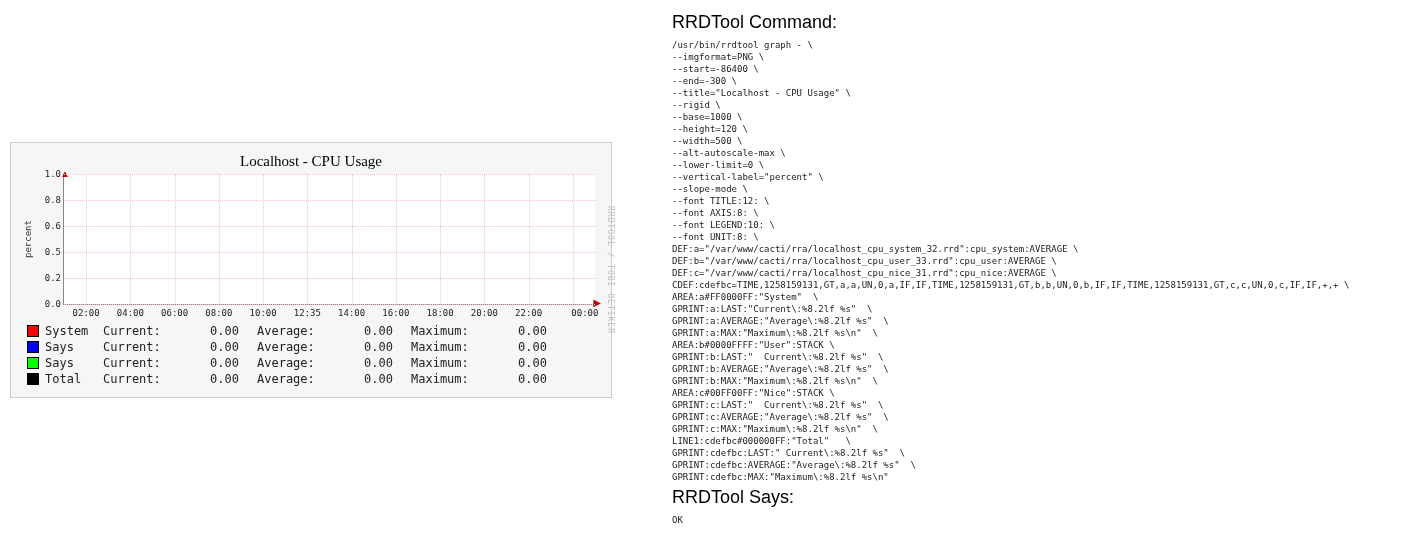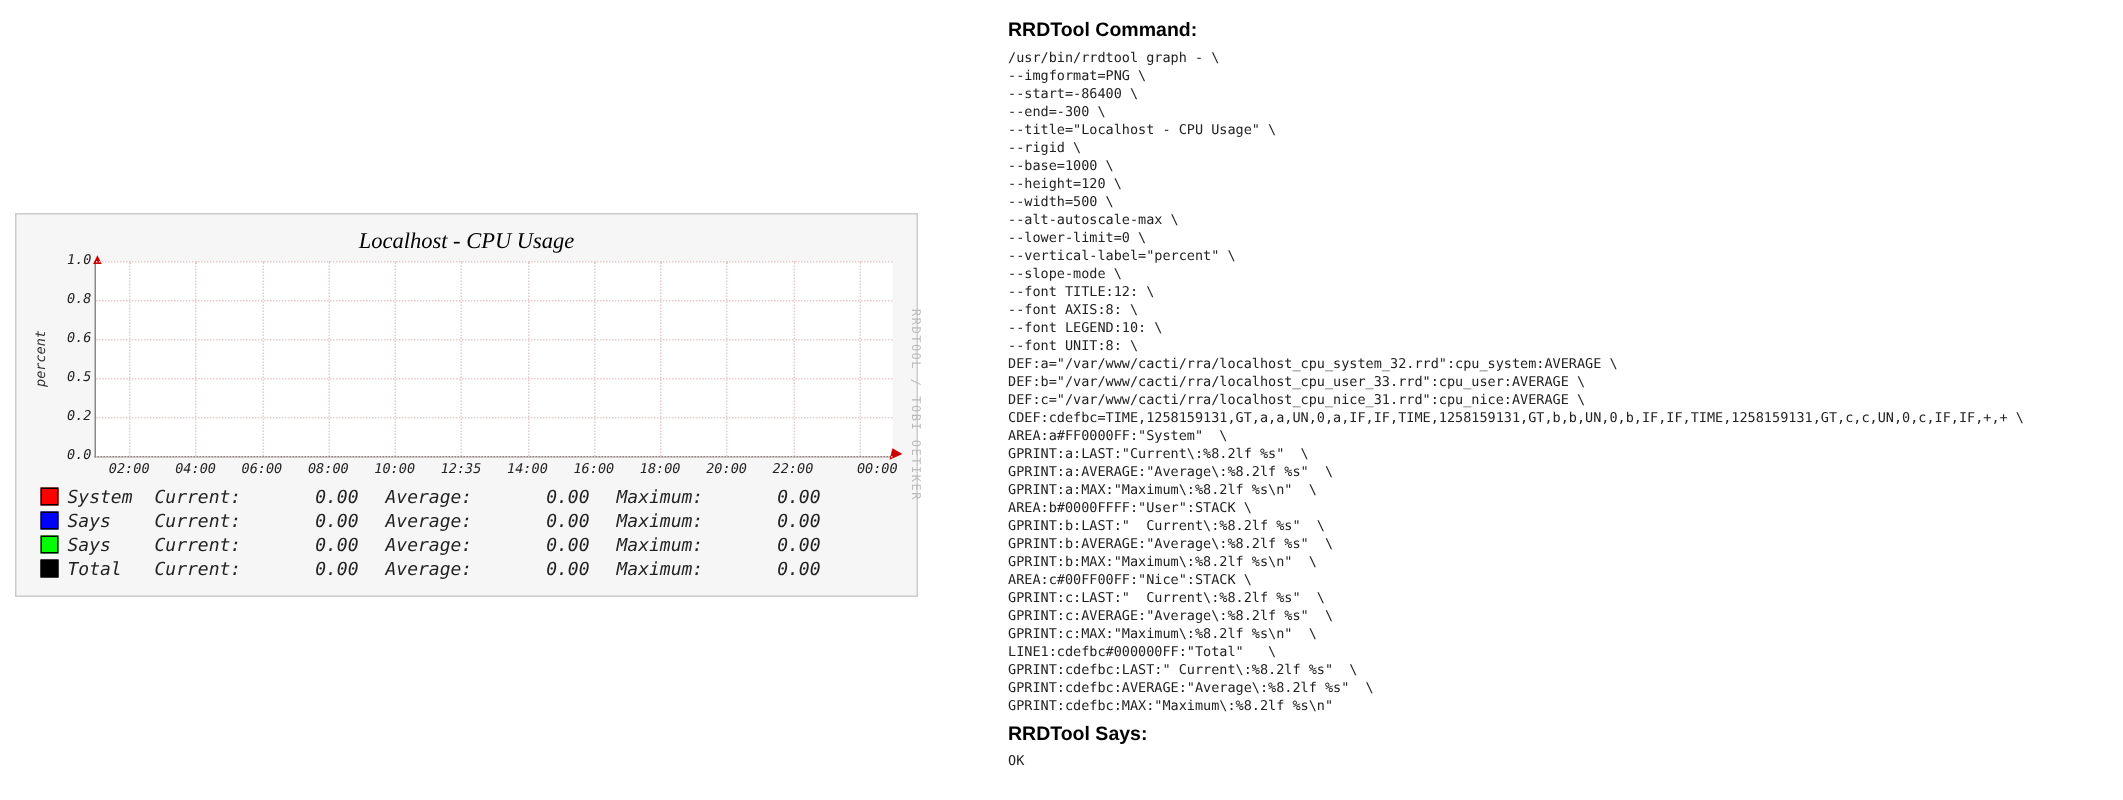--- a/index.html
+++ b/index.html
@@ -1,37 +1,37 @@
 <!DOCTYPE html>
 <html><head>
 <meta charset="utf-8">
 <style>
 html,body{margin:0;padding:0;font-family:sans-serif;background:#fff;}
 .wrap{display:flex;align-items:flex-start;padding:8px 10px;gap:60px;}
 .graph-box{position:relative;border:1px solid #ccc;background:#f6f6f6;width:600px;margin-top:134px;}
-.graph-inner{padding:8px 10px 8px 10px;font-style:italic;}
+.graph-inner{padding:8px 10px 8px 10px;}
 .title{font-family:Georgia,serif;font-size:15px;text-align:center;margin:2px 0 4px;}
 .plot-wrap{display:flex;align-items:stretch;}
 .ylabel{writing-mode:vertical-rl;transform:rotate(180deg);font-family:monospace;font-size:9px;text-align:center;padding:0 2px;color:#333;}
 .plot{position:relative;flex:1;}
 .canvas{position:relative;height:130px;background:#fff;border-left:1px solid #888;border-bottom:1px solid #888;margin-left:28px;margin-right:6px;}
 .grid-h{position:absolute;left:0;right:0;border-top:1px dotted #e6cccc;}
 .grid-v{position:absolute;top:0;bottom:0;border-left:1px dotted #e6cccc;}
 .ytick{position:absolute;left:0;width:26px;text-align:right;font-family:monospace;font-size:9px;transform:translateY(-50%);color:#222;}
 .xtick{position:absolute;bottom:-14px;transform:translateX(-50%);font-family:monospace;font-size:9px;color:#222;}
 .arrow-x{position:absolute;right:-6px;bottom:-4px;font-size:10px;color:#c00;}
 .arrow-y{position:absolute;left:-4px;top:-6px;font-size:10px;color:#c00;}
 .legend{font-family:monospace;font-size:12px;margin:18px 0 2px 6px;color:#222;}
 .legend-row{display:flex;align-items:center;line-height:16px;}
 .sw{width:10px;height:10px;border:1px solid #000;margin-right:6px;flex:none;}
 .lbl{width:58px;}
 .stat-l{width:78px;}
 .stat-v{width:58px;text-align:right;}
 .right-col{font-family:Arial,sans-serif;font-size:13px;width:720px;}
-.right-col h3{margin:4px 0 6px;font-weight:bold;font-size:13px;}
+.right-col h3{margin:4px 0 6px;font-weight:normal;font-size:18px;}
 .cmd{font-family:monospace;font-size:9px;line-height:12px;white-space:pre;color:#222;}
 .watermark{position:absolute;right:-4px;top:10px;bottom:10px;writing-mode:vertical-rl;font-family:monospace;font-size:8px;color:#bbb;letter-spacing:1px;text-align:center;}
 </style>
 </head>
 <body>
 
 <div class="wrap">
   <div class="graph-box">
     <div class="graph-inner">
       <div class="title">Localhost - CPU Usage</div>

